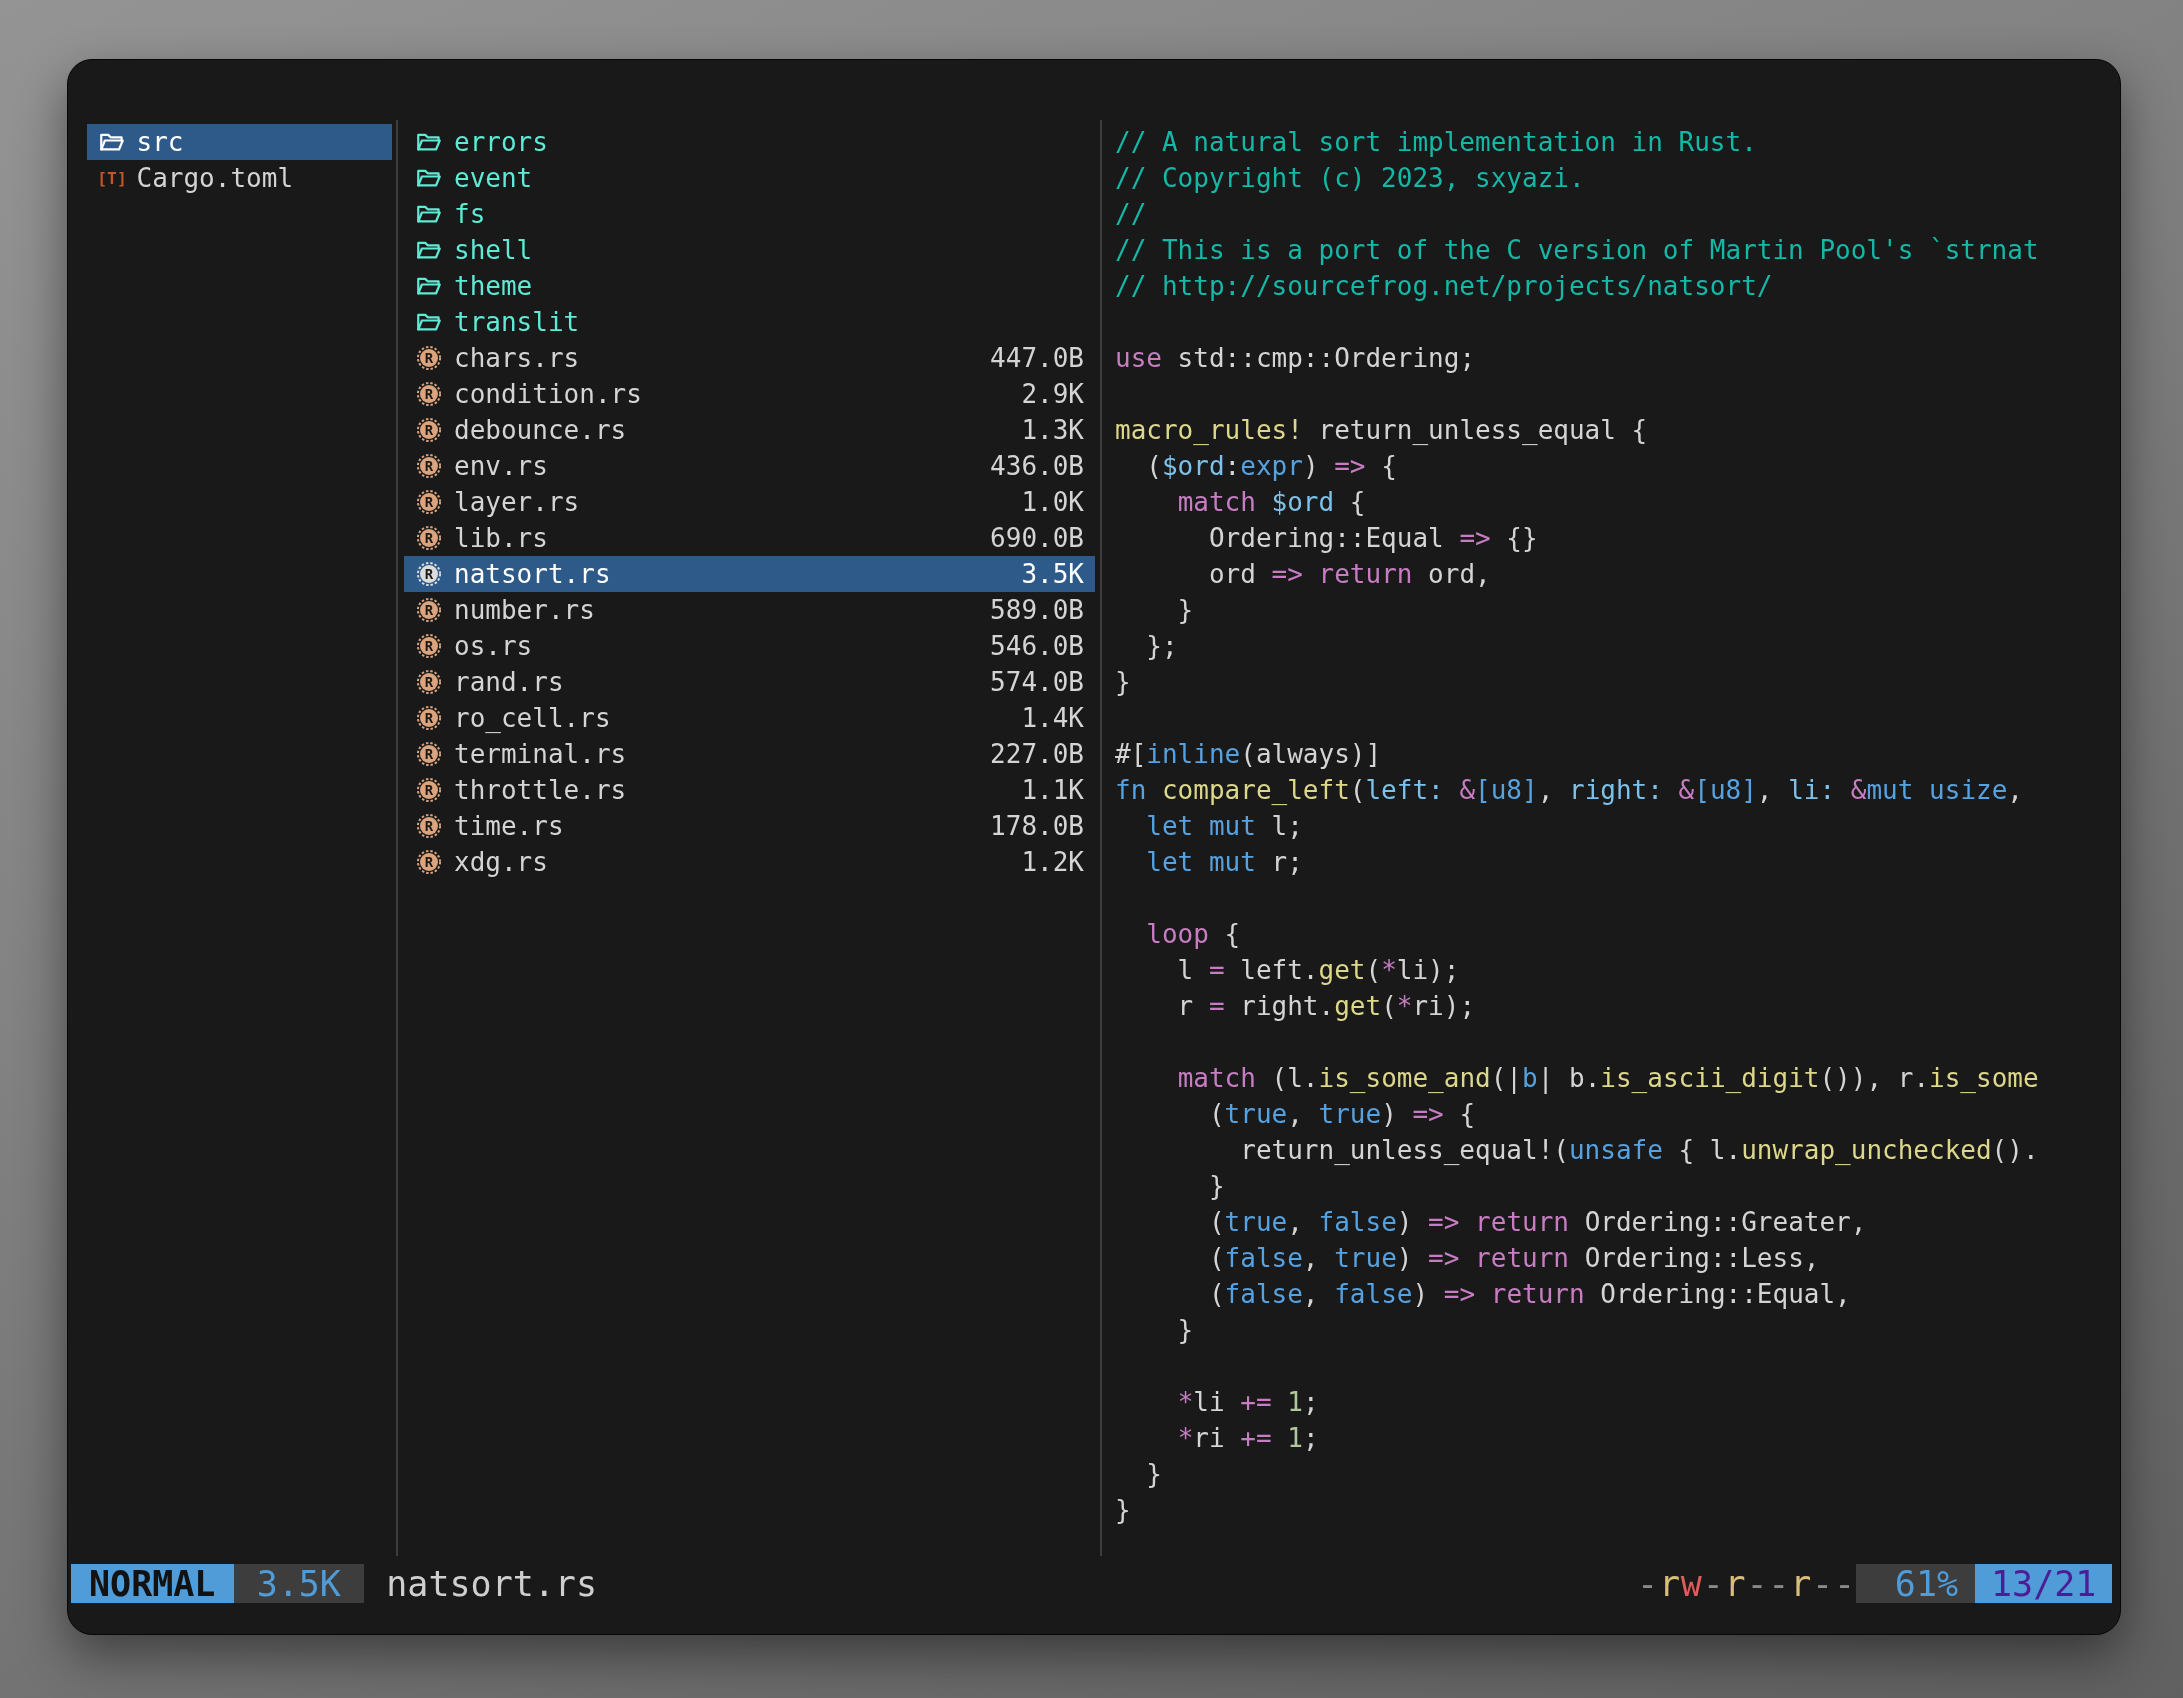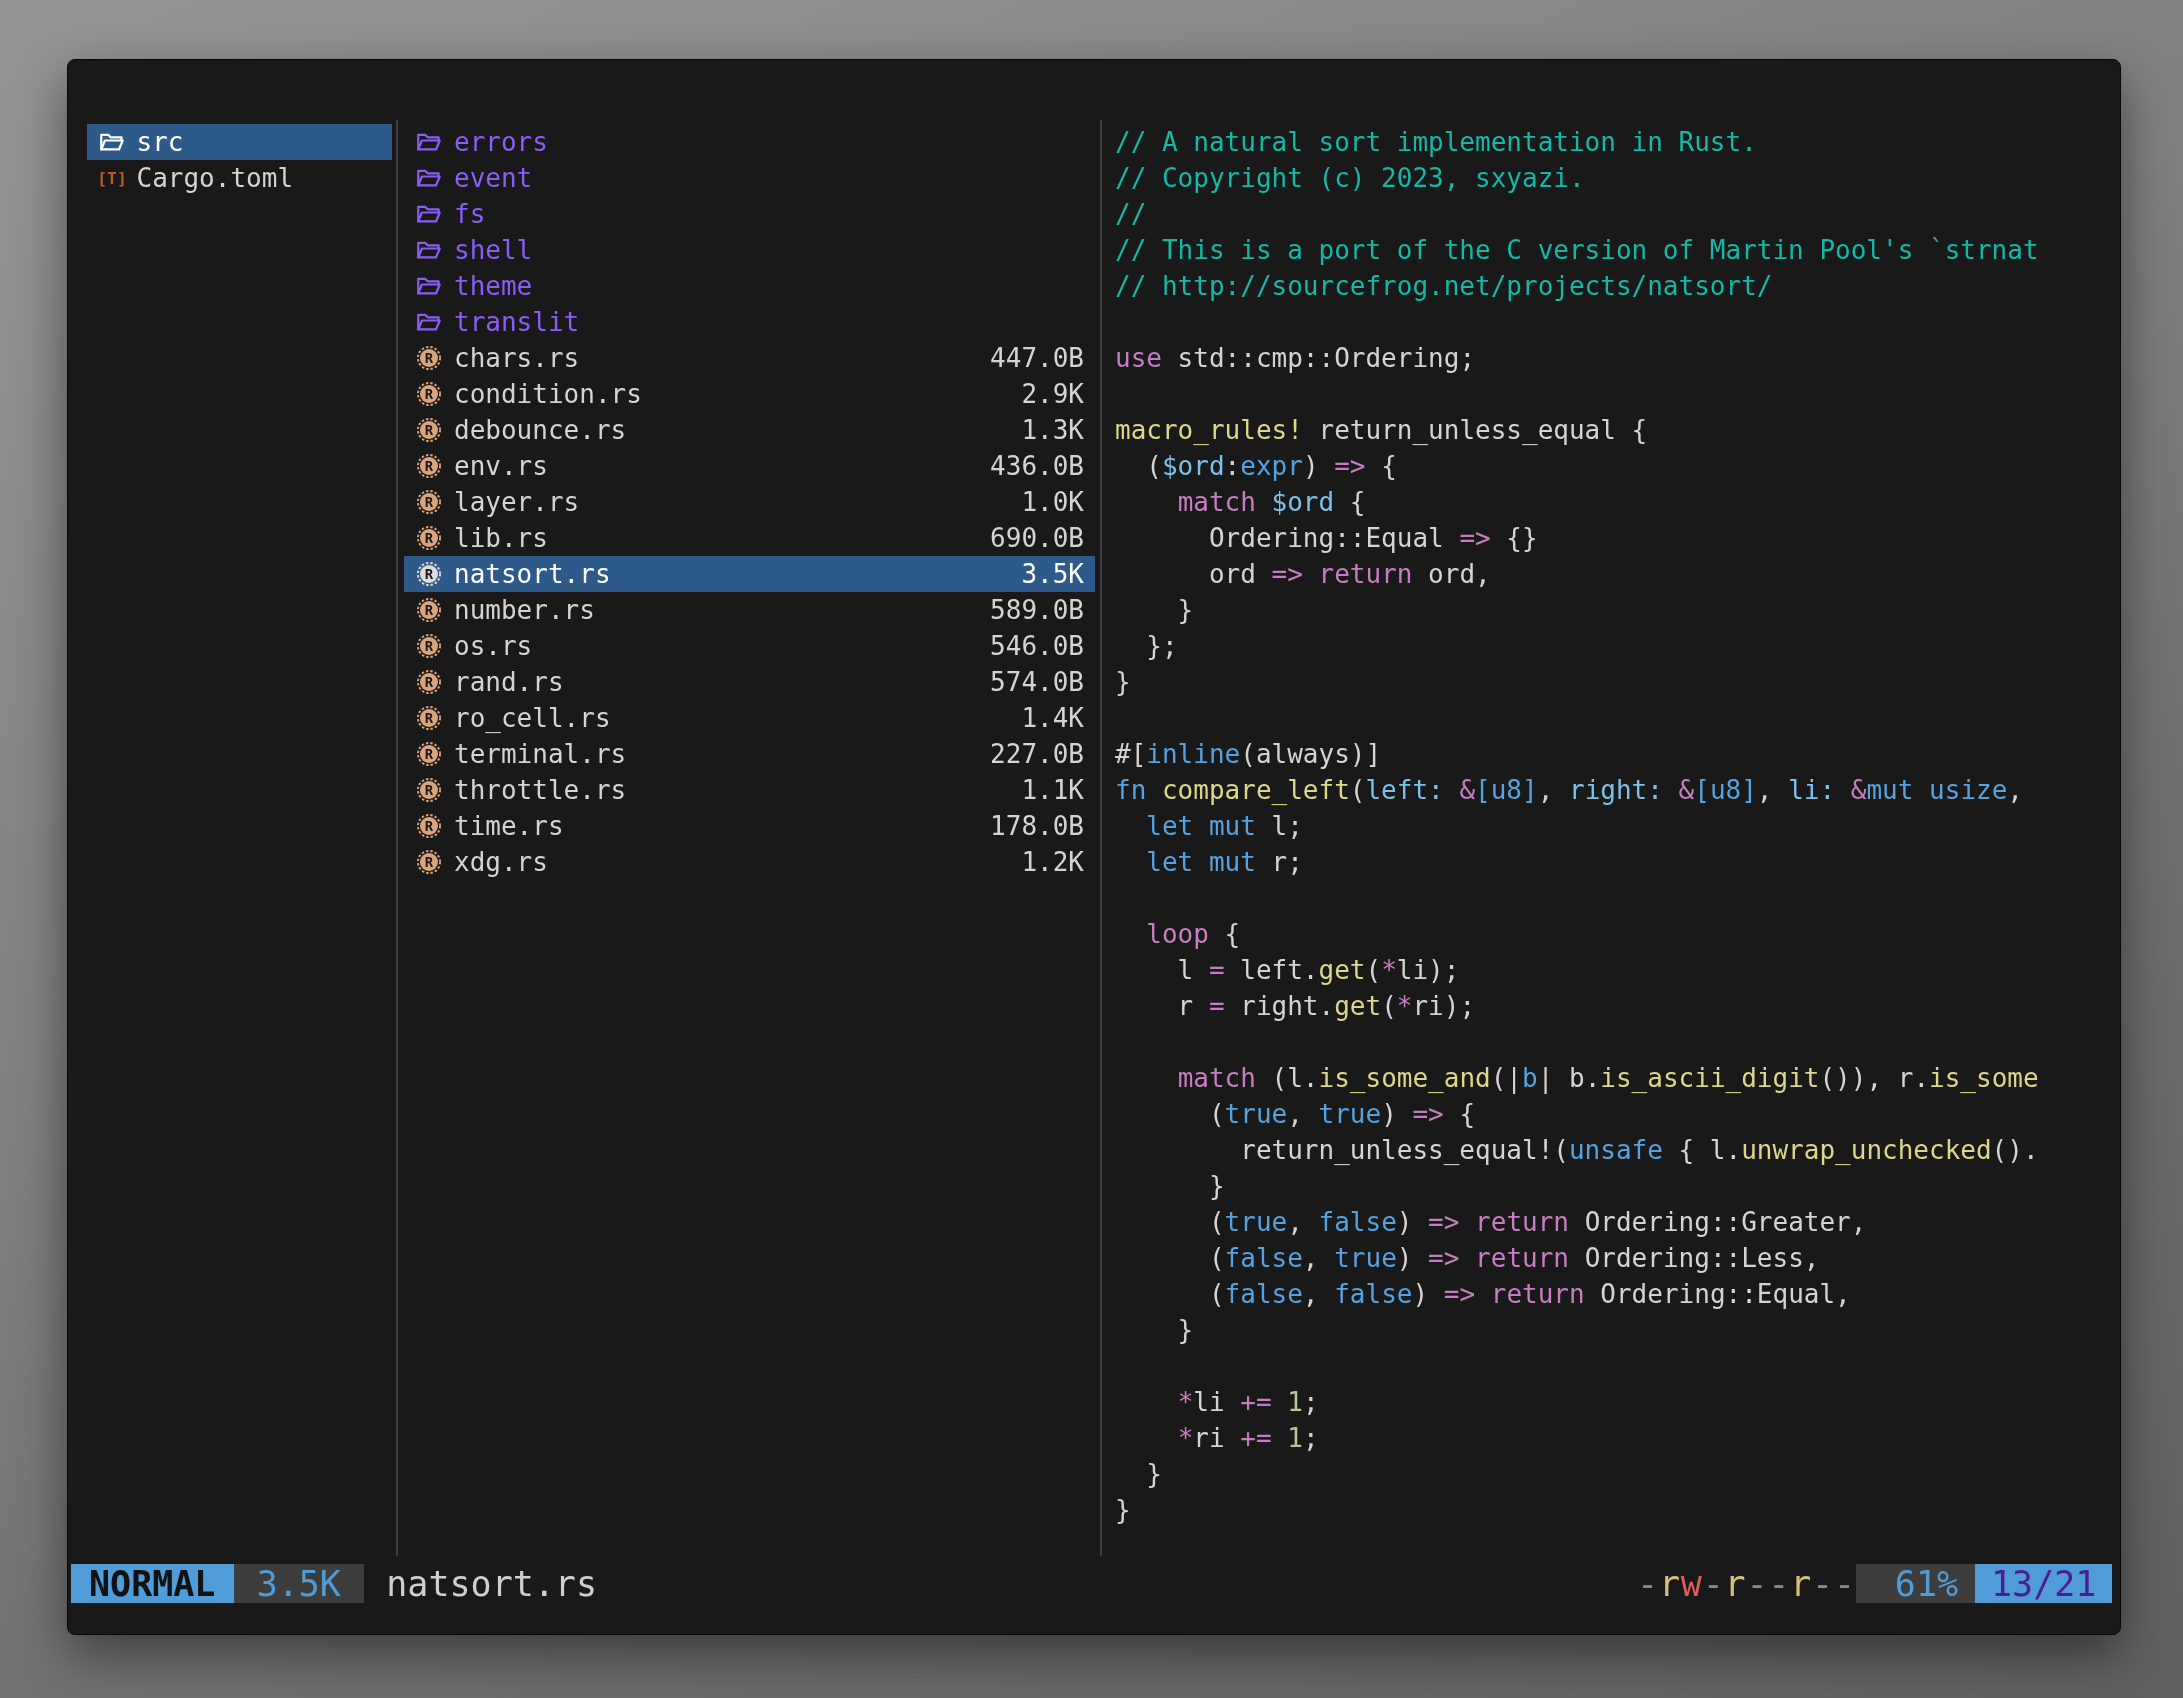--- a/index.html
+++ b/index.html
@@ -3,35 +3,35 @@
 <meta charset="utf-8">
 <style>
   html,body{margin:0;padding:0}
   body{
     width:2183px;height:1698px;overflow:hidden;position:relative;
     background:linear-gradient(155deg,#949494 0%,#828282 38%,#6b6b6b 75%,#606060 100%);
     font-family:"DejaVu Sans Mono",monospace;
   }
   .window{
     position:absolute;left:67px;top:59px;width:2054px;height:1576px;
-    background:#191919;border:1.7px solid #070707;border-radius:8px;
+    background:#191919;border:1.7px solid #070707;border-radius:25px;
     box-shadow:0 20px 50px rgba(0,0,0,.45);
     box-sizing:border-box;overflow:hidden;
   }
   .divider{position:absolute;top:60px;width:1.7px;height:1436px;background:#3d3d3d}
   .d1{left:328px}
   .d2{left:1032px}
 
   .pane{position:absolute;top:64px;font-size:26px}
   .pane-parent{left:18.5px;width:305px}
   .pane-current{left:336px;width:691px}
   .pane-preview{left:1047px;width:995px;height:1440px;overflow:hidden;color:#d4d4d4}
 
   .row{height:36px;display:flex;align-items:center;padding:0 11px;color:#d4d4d4;box-sizing:border-box}
-  .row.dir{color:#8b5cf6}
+  .row.dir{color:#5eead4}
   .row.selected{background:#2d5a88;color:#ffffff}
   .row .icon{width:39px;flex:none;display:flex;align-items:center}
   .ic{width:28px;height:28px;flex:none}
   .row .name{white-space:pre}
   .row .size{margin-left:auto;white-space:pre}
 
   .code-line{height:36px;line-height:36px;white-space:pre;overflow:hidden}
   .c-com{color:#14b8a6}
   .c-kw{color:#c77dc2}
   .c-blue{color:#56a2e0}

